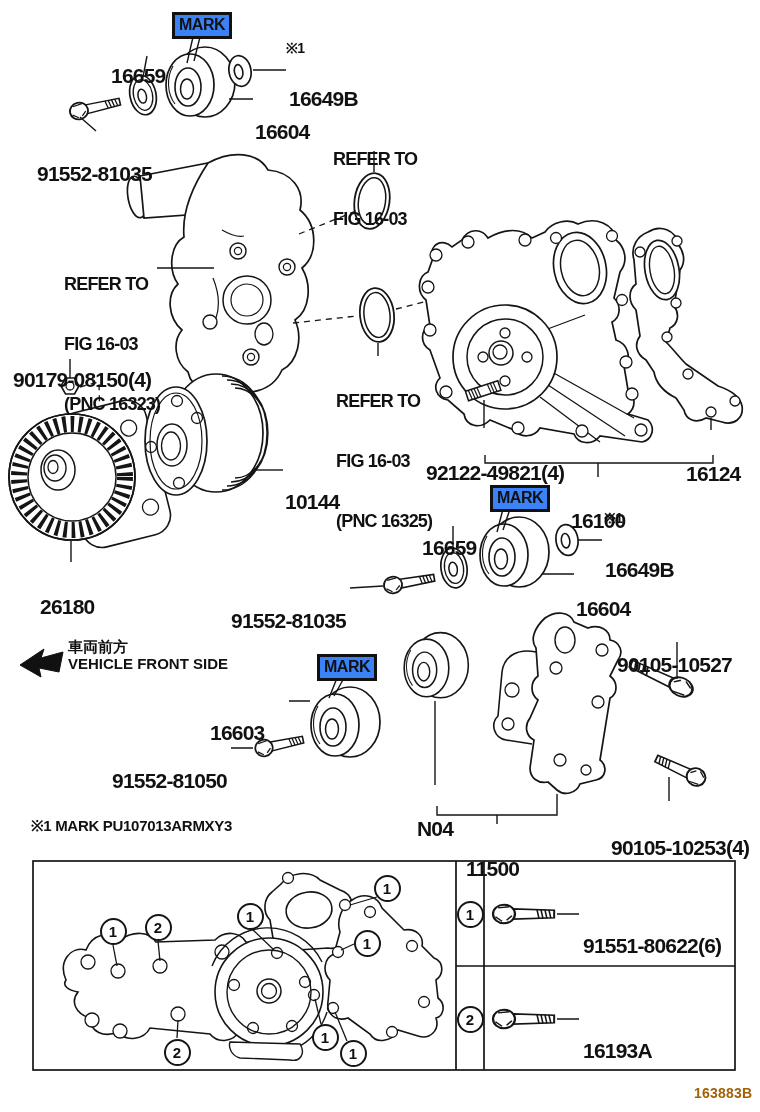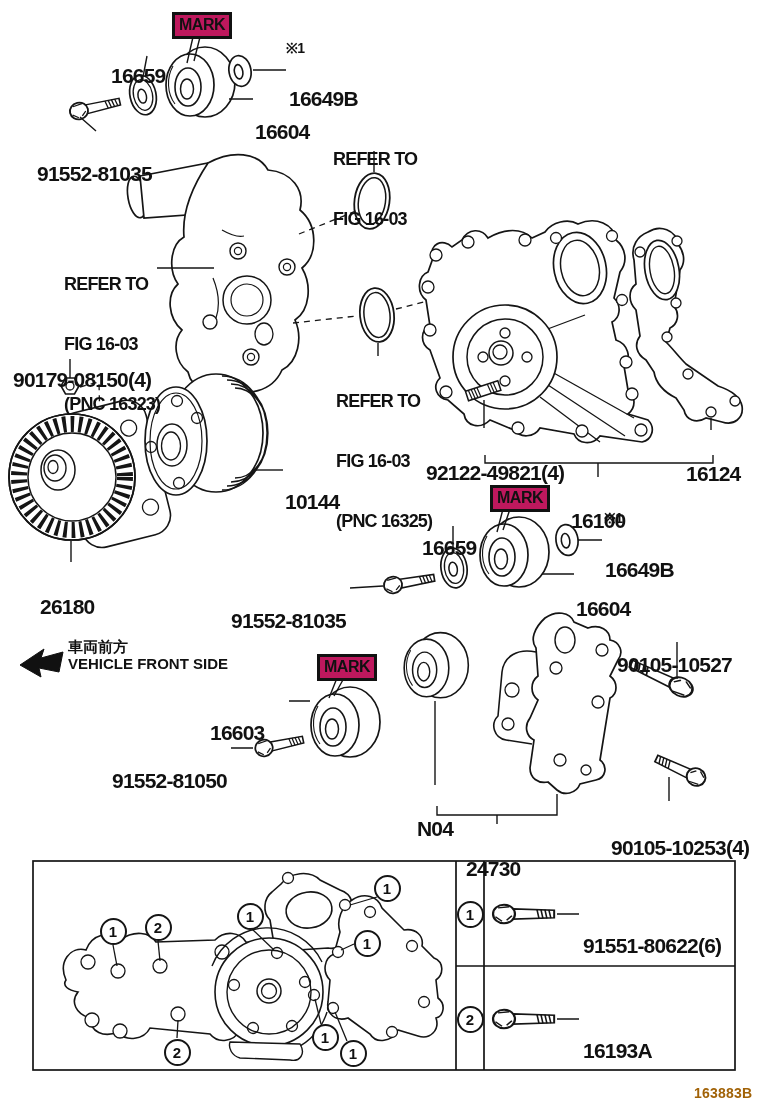--- a/index.html
+++ b/index.html
@@ -5,21 +5,21 @@
   html,body{margin:0;padding:0;background:#fff;}
   #page{position:relative;width:760px;height:1112px;background:#fff;overflow:hidden;
         font-family:"Liberation Sans",sans-serif;color:#111;}
   #art{position:absolute;left:0;top:0;}
   .pn{position:absolute;font:bold 21px/1.05 "Liberation Sans",sans-serif;letter-spacing:-0.8px;white-space:pre;color:#111;margin-top:32px;}
   .pn-sm{position:absolute;font:bold 14px/1 "Liberation Sans",sans-serif;letter-spacing:-0.5px;white-space:pre;color:#111;}
   .ref{position:absolute;font:bold 18px/20px "Liberation Sans",sans-serif;letter-spacing:-0.8px;white-space:pre;color:#111;}
   .ref span{display:block;}
   .note{position:absolute;font:bold 15px/17px "Liberation Sans",sans-serif;letter-spacing:-0.3px;white-space:pre;color:#111;}
   .dir{position:absolute;font:bold 15px/1 "Liberation Sans",sans-serif;letter-spacing:0;white-space:pre;color:#111;}
-  .markbox{position:absolute;border:3px solid #111;background:#be185d;font:bold 16px/1 "Liberation Sans",sans-serif;
+  .markbox{position:absolute;border:3px solid #111;background:#3b82f6;font:bold 16px/1 "Liberation Sans",sans-serif;
            letter-spacing:-0.5px;padding:2px 4px 3px;color:#111;}
   .callout{position:absolute;width:27px;height:27px;border:2px solid #151515;border-radius:50%;background:#fff;
            font:bold 15px/1 "Liberation Sans",sans-serif;display:flex;align-items:center;justify-content:center;color:#111;box-sizing:border-box;}
   .foot{position:absolute;font:bold 14px/1 "Liberation Sans",sans-serif;letter-spacing:0.2px;color:#a16207;}
 </style>
 </head>
 <body>
 
 <div id="page">
 
@@ -356,23 +356,24 @@
 <div class="pn" style="left:231px;top:578px">91552-81035</div>
 
 <div class="dir" style="left:68px;top:639px">車両前方</div>
 <div class="dir" style="left:68px;top:656px">VEHICLE FRONT SIDE</div>
 
 <div class="pn" style="left:210px;top:690px">16603</div>
 <div class="markbox" style="left:317px;top:654px">MARK</div>
 <div class="pn" style="left:112px;top:738px">91552-81050</div>
 <div class="pn" style="left:617px;top:622px">90105-10527</div>
 <div class="pn" style="left:417px;top:786px">N04</div>
-<div class="pn" style="left:466px;top:826px">24730</div>
+<div class="pn" style="left:466px;top:826px">11500</div>
 <div class="pn" style="left:611px;top:805px">90105-10253(4)</div>
 
+<div class="note" style="left:31px;top:817px">※1 MARK PU107013ARMXY3</div>
 
 <div class="callout" style="left:99.5px;top:917.5px">1</div>
 <div class="callout" style="left:144.5px;top:913.5px">2</div>
 <div class="callout" style="left:236.5px;top:902.5px">1</div>
 <div class="callout" style="left:373.5px;top:874.5px">1</div>
 <div class="callout" style="left:353.5px;top:929.5px">1</div>
 <div class="callout" style="left:311.5px;top:1023.5px">1</div>
 <div class="callout" style="left:339.5px;top:1039.5px">1</div>
 <div class="callout" style="left:163.5px;top:1038.5px">2</div>
 

